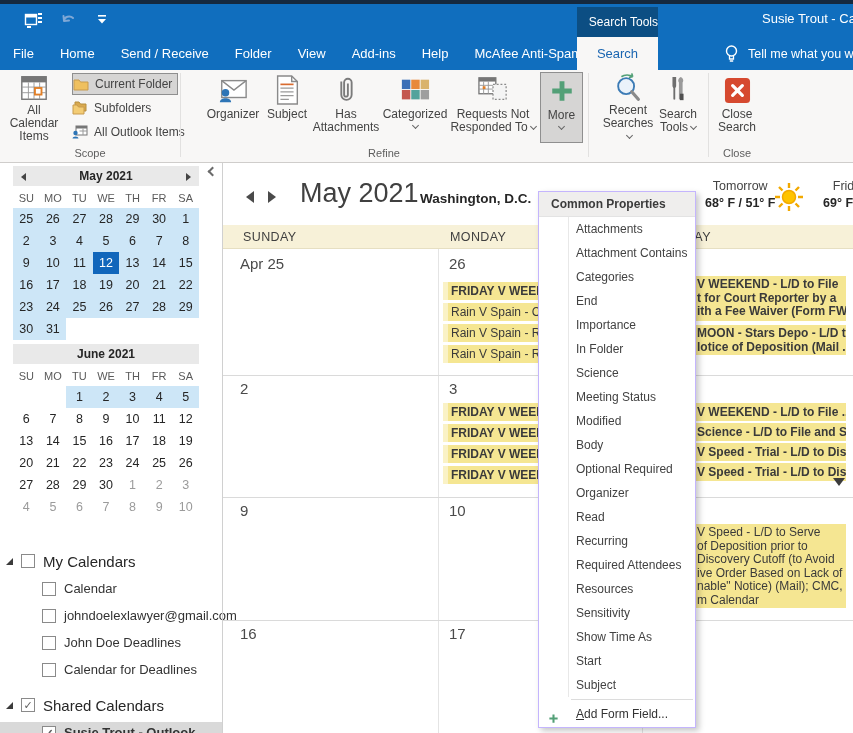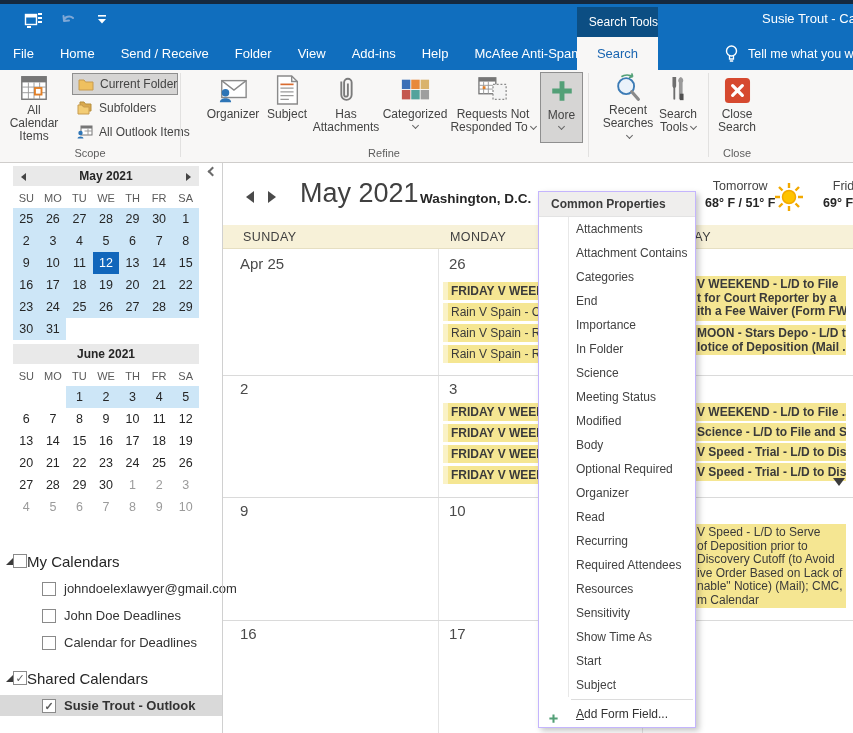--- a/index.html
+++ b/index.html
@@ -19,21 +19,21 @@
   .tellme { position:absolute; left:696px; top:37px; height:33px; display:flex; align-items:center; gap:9px; color:#fff; font-size:12.5px; white-space:nowrap;margin-left:28px; }
 
   
   .ribbon { position:absolute; left:0; top:70px; width:853px; height:93px; background:#F8F7F6; border-bottom:1px solid #CFCDCB; }
   .rib-div { position:absolute; top:3px; width:1px; height:84px; background:#E2E1E0; }
   .grp-label { position:absolute; top:77px; font-size:11px; color:#5E5E5E; text-align:center; }
   .rib-big { position:absolute; top:2px; height:71px; display:flex; flex-direction:column; align-items:center; font-size:12px; color:#444; text-align:center; }
   .rib-big .ric { height:36px; display:flex; align-items:center; }
   .rib-big .rlbl { line-height:13px; }
   .pressed { background:#D6D5D4; border:1px solid #8F8F8F; }
-  .rib-small { position:absolute; height:22px; display:flex; align-items:center; font-size:12px; color:#444; padding-left:5px; gap:6px; white-space:nowrap; }
+  .rib-small { position:absolute; height:22px; display:flex; align-items:center; font-size:12px; color:#444; gap:6px; white-space:nowrap; }
   .chev { display:inline-block; width:5px; height:5px; border-right:1.4px solid #666; border-bottom:1.4px solid #666; transform:rotate(45deg); margin-left:3px; vertical-align:2px; }
   .chev-solo { margin:2px auto 0; }
 
   
   .menu { position:absolute; left:538px; top:143px; width:158px; height:537px; background:#fff; border:1px solid #c4b5fd; box-shadow:3px 3px 6px rgba(0,0,0,.22); z-index:60;margin-top:48px; }
   .menu-header { height:25px; line-height:25px; background:#EFEEED; border-bottom:1px solid #E3E3E3; font-size:12px; font-weight:bold; color:#3B3B3B; padding-left:12px; }
   .menu-body { position:relative; }
   .menu-gutter { position:absolute; left:29px; top:0; bottom:0; width:1px; background:#E8E8E8; }
   .menu-item { height:24px; line-height:24px; padding-left:37px; font-size:12px; color:#424242; white-space:nowrap; }
   .menu-sep { margin:2px 2px 2px 32px; border-top:1px solid #DCDCDC; }
@@ -51,21 +51,21 @@
   .mc-arrow.l { left:8px; border-right:5px solid #444; }
   .mc-arrow.r { right:8px; border-left:5px solid #444; }
   .mc-days, .mc-grid { display:grid; grid-template-columns:repeat(7,1fr); }
   .mc-days { height:20px; align-items:center; font-size:11px; color:#5A5A5A; text-align:center; margin-top:2px; }
   .mc-grid { grid-auto-rows:22px; font-size:12.5px; color:#262626; }
   .mc-cell { display:flex; align-items:center; justify-content:center; }
   .mc-cell.s { background:#CDE6F7; }
   .mc-cell.t { background:#1166BB; color:#fff; }
   .mc-cell.m { color:#9B9B9B; }
   .fp-groups { position:absolute; left:0; top:373px; width:222px; }
-  .fp-header { display:flex; align-items:center; padding-left:6px; height:22px; margin-top:14px; font-size:15px; color:#262626; }
+  .fp-header { display:flex; align-items:center; gap:8px; padding-left:6px; height:22px; margin-top:14px; font-size:15px; color:#262626; }
   .fp-item { display:flex; align-items:center; gap:8px; padding-left:42px; height:21px; margin-top:6px; font-size:13px; color:#333; }
   .fp-item.sel { background:#D9D9D9; font-weight:bold; }
   .tri-exp { width:0; height:0; border-left:7px solid transparent; border-bottom:7px solid #3B3B3B; }
   .cb { width:14px; height:14px; min-width:14px; border:1px solid #8A8A8A; background:#fff; font-size:11px; line-height:12px; text-align:center; color:#5E5E5E; }
 
   
   .cal-nav { position:absolute; top:191px; width:0; height:0; border-top:6px solid transparent; border-bottom:6px solid transparent; }
   .cal-nav.l { left:246px; border-right:8px solid #4A4A4A; }
   .cal-nav.r { left:268px; border-left:8px solid #4A4A4A; }
   .cal-month { position:absolute; left:300px; top:178px; font-size:27px; color:#404040; }
@@ -405,20 +405,24 @@
       </div>
     </div>
   <div class="fp-groups">
       <div class="fp-header">
         <div class="tri-exp"></div>
         <div class="cb"></div>
         <span>My Calendars</span>
       </div>
       <div class="fp-item">
         <div class="cb"></div>
+        <span>Calendar</span>
+      </div>
+      <div class="fp-item">
+        <div class="cb"></div>
         <span>johndoelexlawyer@gmail.com</span>
       </div>
       <div class="fp-item">
         <div class="cb"></div>
         <span>John Doe Deadlines</span>
       </div>
       <div class="fp-item">
         <div class="cb"></div>
         <span>Calendar for Deadlines</span>
       </div>

